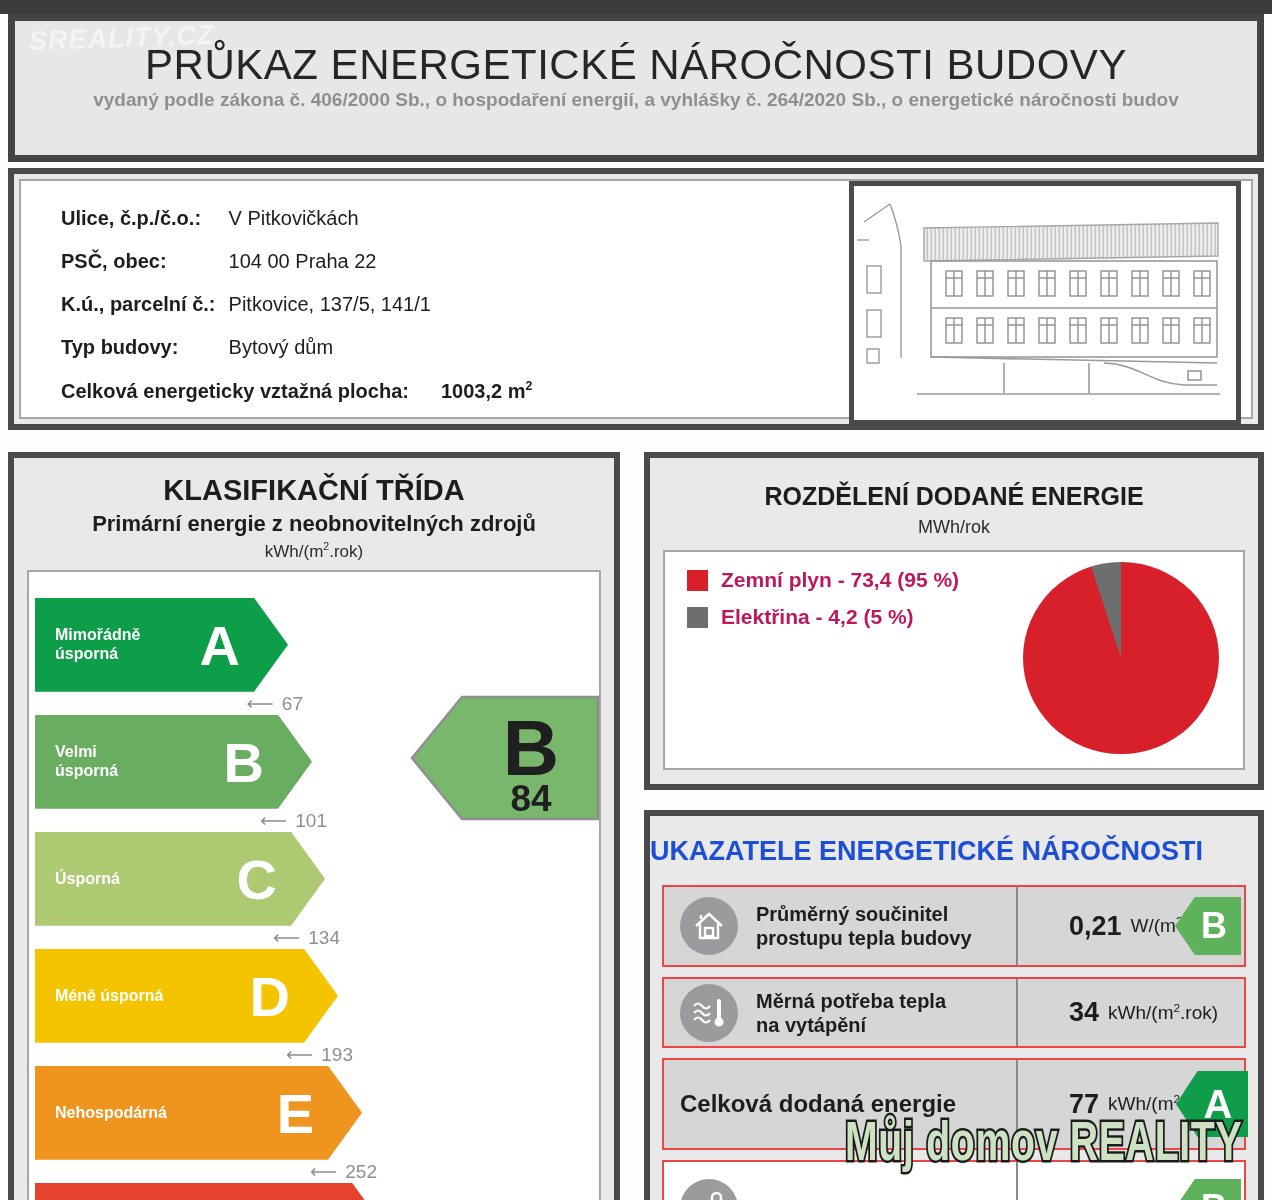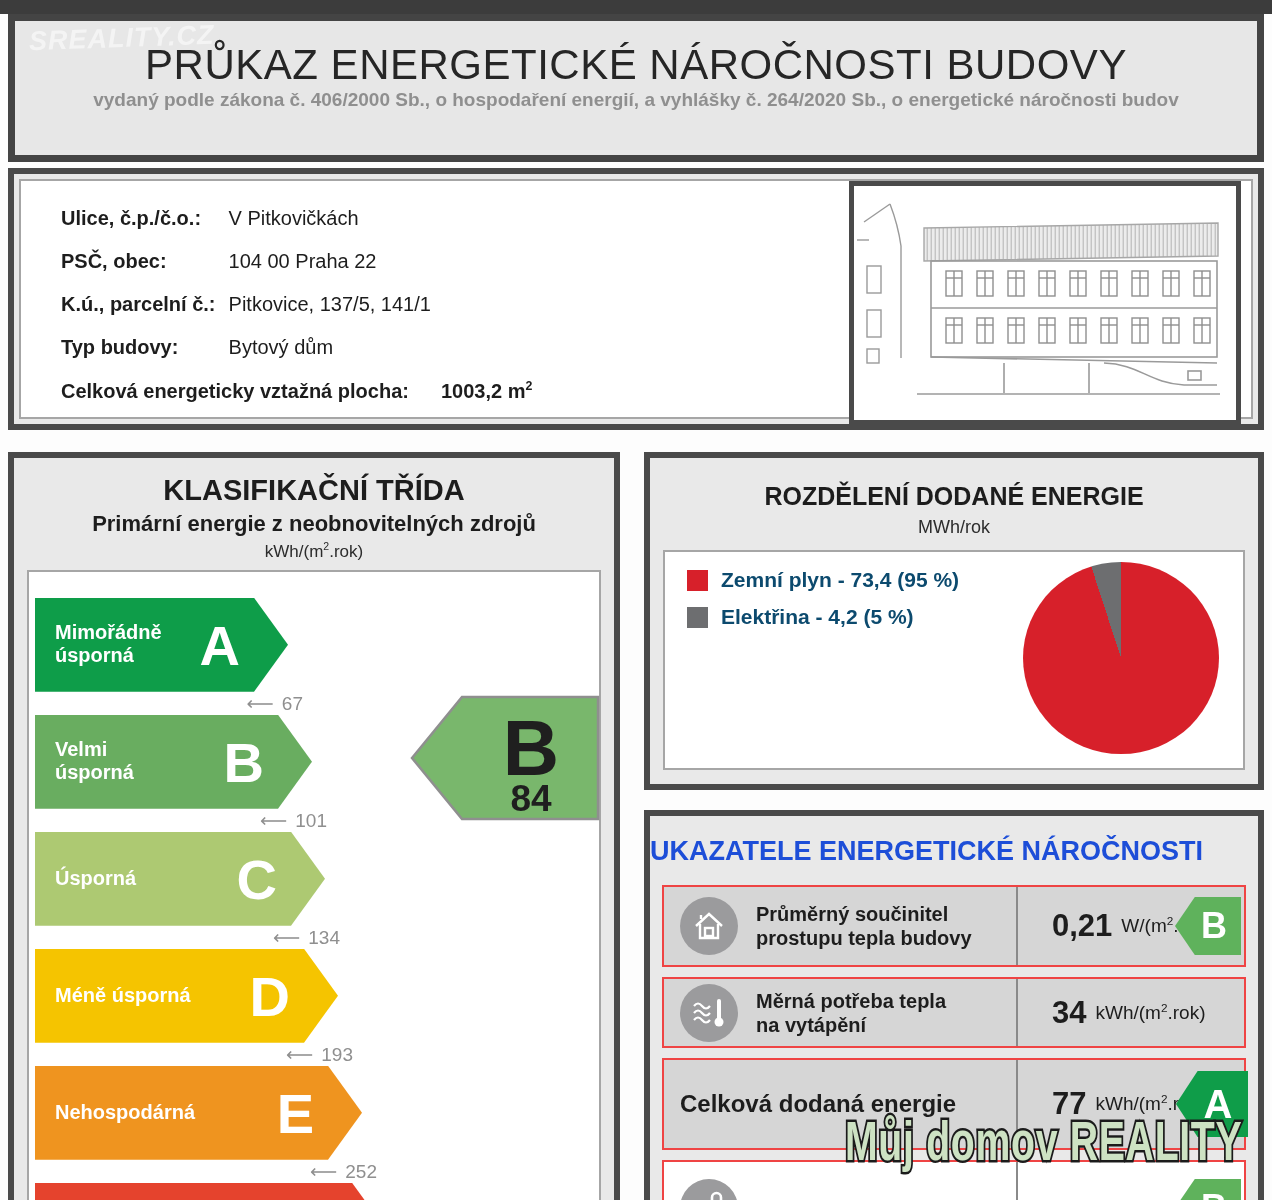--- a/index.html
+++ b/index.html
@@ -38,57 +38,57 @@
   .left-panel { left:8px; top:452px; width:612px; height:900px; }
   .ptitle { margin-top:16px; text-align:center; font-size:29px; font-weight:bold; color:#1d1d1d; }
   .psub { margin-top:4px; text-align:center; font-size:22px; font-weight:bold; color:#1d1d1d; }
   .punit { margin-top:3px; text-align:center; font-size:17px; color:#2c2c2c; }
 
   .scale-box { position:relative; margin:8px 13px 0 13px; background:#fff; border:2px solid #a6a6a6;
     height:760px; padding:26px 0 0 6px; overflow:visible; }
   .class-arrow { position:relative; height:94px; color:#fff;
     clip-path:polygon(0 0, calc(100% - 34px) 0, 100% 50%, calc(100% - 34px) 100%, 0 100%); }
   .alabel { position:absolute; left:20px; top:50%; transform:translateY(-50%);
-    font-size:20px; font-weight:bold; white-space:pre-line; line-height:1.18; }
+    font-size:16px; font-weight:bold; white-space:pre-line; line-height:1.18; }
   .aletter { position:absolute; right:48px; top:50%; transform:translateY(-50%);
     font-size:56px; font-weight:bold; }
   .w0{width:253px} .w1{width:277px} .w2{width:290px} .w3{width:303px} .w4{width:327px} .w5{width:351px}
   .threshold { height:23px; line-height:23px; font-size:19px; color:#8f8f8f;
     display:flex; justify-content:flex-end; align-items:center; gap:8px; }
   .tw0{width:268px} .tw1{width:292px} .tw2{width:305px} .tw3{width:318px} .tw4{width:342px}
 
   .rating-arrow { position:absolute; top:122px; right:-2px; width:192px; height:128px; }
   .rating-arrow text { font-family:"Liberation Sans", sans-serif; font-weight:bold; fill:#1f1f1f; }
   .rl { font-size:78px; } .rv { font-size:37px; }
 
   
   .dist-panel { left:644px; top:452px; width:620px; height:338px; }
   .ptitle2 { margin-top:24px; text-align:center; font-size:25px; font-weight:bold; color:#1d1d1d; }
   .punit2 { margin-top:6px; text-align:center; font-size:18px; color:#2c2c2c; }
   .chart-box { position:relative; margin:12px 13px 0 13px; height:220px; background:#fff;
     border:2px solid #a6a6a6; }
   .legend { position:absolute; left:22px; top:16px; }
   .legend-item { display:flex; align-items:center; gap:13px; margin-bottom:13px; }
   .swatch { width:21px; height:21px; display:inline-block; }
-  .ltext { font-size:21px; font-weight:bold; color:#0c4a6e; }
+  .ltext { font-size:21px; font-weight:bold; color:#be185d; }
   .pie { position:absolute; right:24px; top:10px; width:196px; height:192px; border-radius:50%; }
 
   
   .ind-panel { left:644px; top:810px; width:620px; height:440px; }
   .ptitle3 { margin-top:20px; text-align:left; font-size:27px; font-weight:bold; color:#1d4ed8; }
   .ind-rows { margin-top:18px; }
   .ind-row { position:relative; display:flex; background:#d6d6d6; border:2px solid #ef4444;
     margin:0 12px 10px 12px; }
   .r1{height:82px} .r2{height:71px} .r3{height:92px} .r4{height:96px; background:#fff;}
   .ind-left { width:352px; display:flex; align-items:center; gap:18px; padding-left:16px; }
   .ilabel { font-size:20px; font-weight:bold; color:#1d1d1d; white-space:pre-line; line-height:1.2; }
   .r3 .ilabel { font-size:24px; }
   .ind-right { flex:1; border-left:2px solid #8a8a8a; display:flex; align-items:center;
     padding-left:34px; position:relative; }
-  .ival { font-size:31px; font-weight:bold; color:#1d1d1d; }
+  .ival { font-size:27px; font-weight:bold; color:#1d1d1d;margin-left:17px; }
   .iunit { font-size:19px; color:#1d1d1d; margin-left:9px; }
   .icircle { width:58px; height:58px; border-radius:50%; background:#9b9b9d; flex:0 0 58px;
     display:flex; align-items:center; justify-content:center; }
   .badge { position:absolute; right:3px; top:50%; transform:translateY(-50%);
     width:66px; height:58px; clip-path:polygon(0 50%, 30% 0, 100% 0, 100% 100%, 30% 100%);
     display:flex; align-items:center; justify-content:center; padding-left:12px;
     color:#fff; font-size:36px; font-weight:bold; }
   .r3 .badge { right:-4px; width:72px; height:66px; font-size:40px; }
 
   

